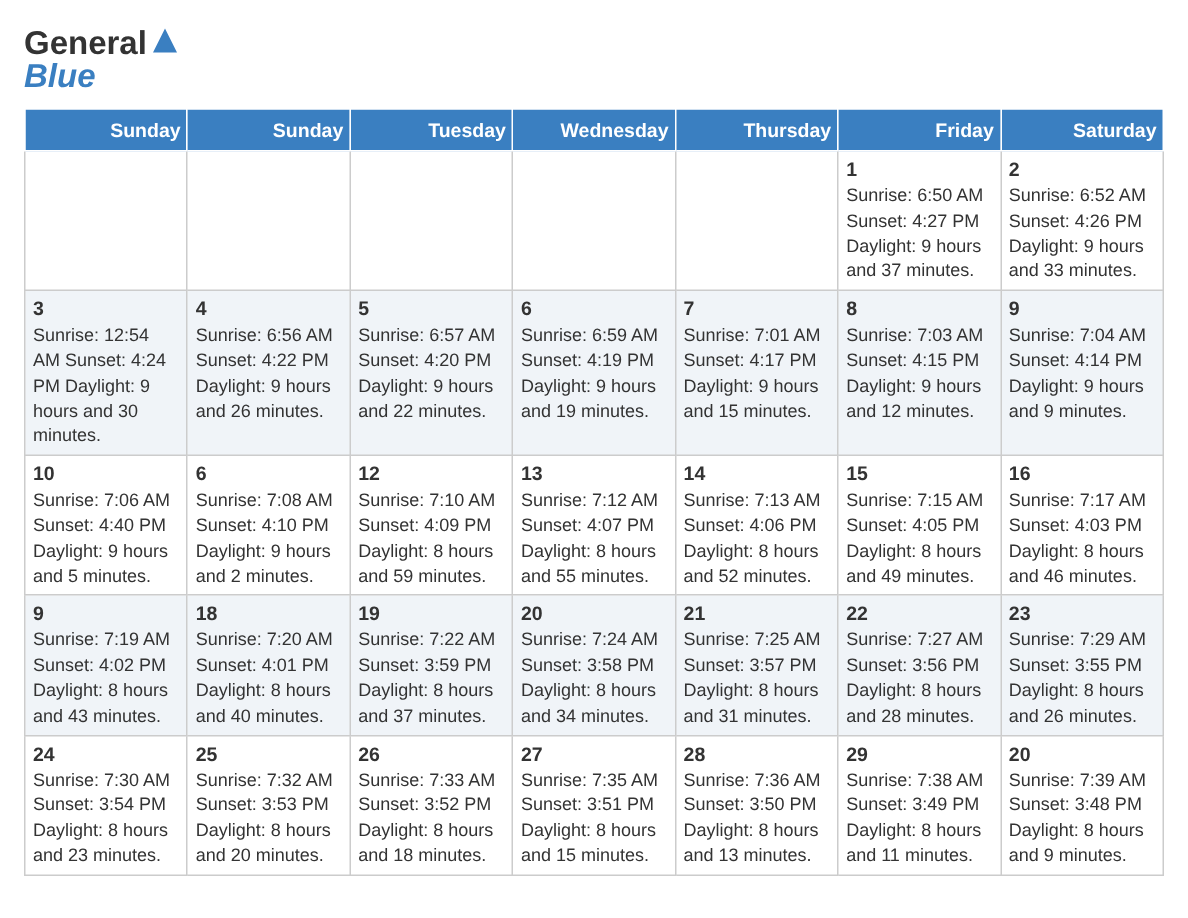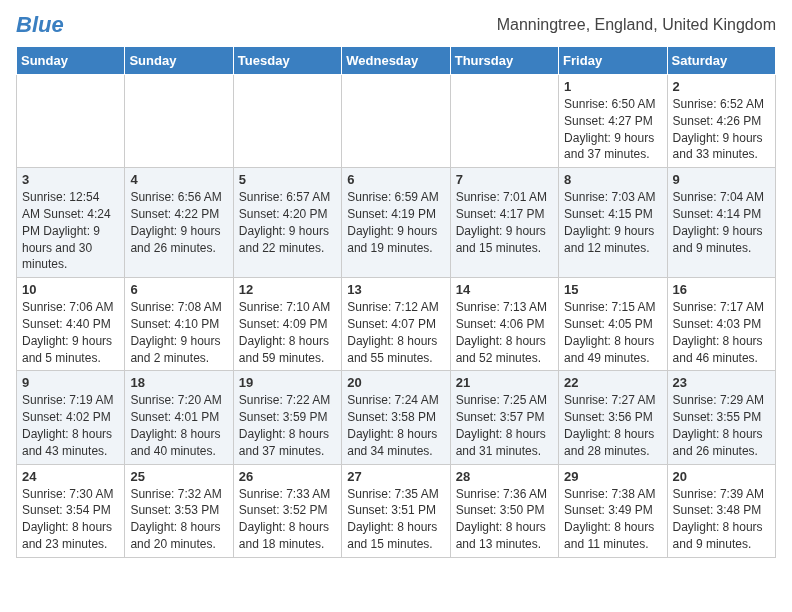--- a/index.html
+++ b/index.html
@@ -38,21 +38,21 @@
     .calendar-table {
       width: 100%;
       border-collapse: collapse;
       table-layout: fixed;
     }
     .calendar-table thead th {
       background: #3a7fc1;
       color: #fff;
       font-size: 13px;
       padding: 6px 4px;
-      text-align: left;
+      text-align: right;
       border: 1px solid #fff;
     }
     .calendar-table tbody td {
       border: 1px solid #ccc;
       vertical-align: top;
       padding: 4px 5px;
       font-size: 11px;
       color: #333;
       height: 88px;
       background: #fff;
@@ -73,24 +73,29 @@
     }
     .empty-cell {
       background: #fff !important;
     }
   </style>
 </head>
 <body>
 
 <div class="header-area">
   <div class="logo">
+    <div style="display:flex;align-items:center;">
+      <span class="logo-general" style="font-size:22px;font-weight:bold;color:#333;">General</span>
+      <svg width="20" height="20" viewBox="0 0 20 20" style="margin-left:2px;margin-top:-4px;">
+        <polygon points="10,2 18,18 2,18" fill="#3a7fc1"></polygon>
+      </svg>
+    </div>
     <span class="logo-blue" style="font-size:22px;font-weight:bold;color:#3a7fc1;margin-top:-4px;font-style:italic;">Blue</span>
   </div>
   <div class="title-area">
-    <div class="location-title">Manningtree, England, United Kingdom</div>
   </div>
 </div>
 
 <table class="calendar-table">
   <thead>
     <tr>
     <th>Sunday</th>
         <th>Sunday</th>
         <th>Tuesday</th>
         <th>Wednesday</th>

